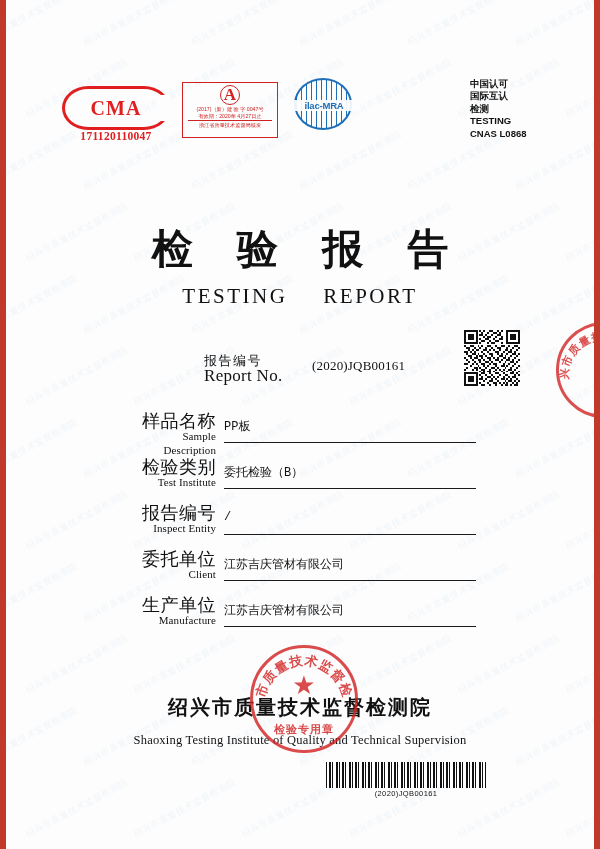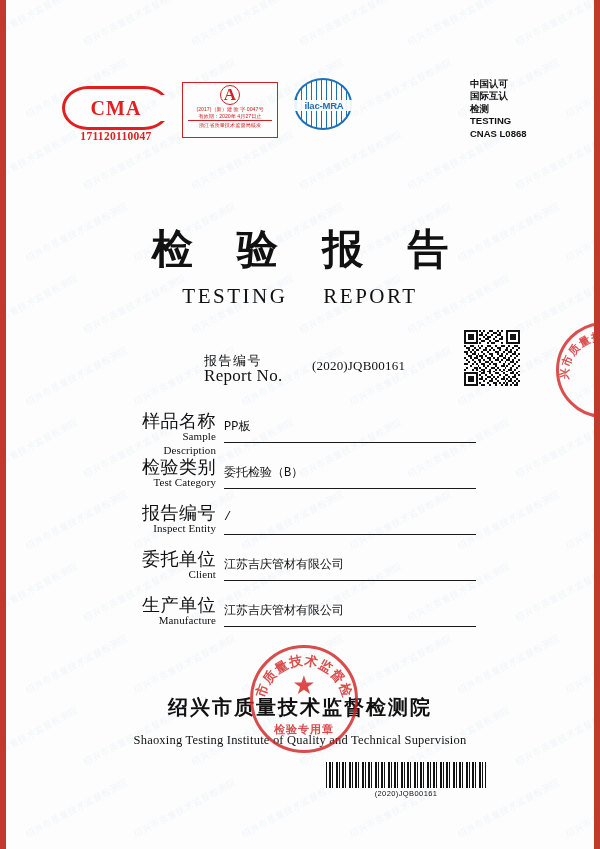--- a/index.html
+++ b/index.html
@@ -822,21 +822,21 @@
           <span class="cn">样品名称</span>
           <span class="en">Sample Description</span>
         </div>
         <div class="field-value">PP板</div>
         <div class="field-underline"></div>
       </div>
 
       <div class="field-row">
         <div class="field-label">
           <span class="cn">检验类别</span>
-          <span class="en">Test Category</span>
+          <span class="en">Test Institute</span>
         </div>
         <div class="field-value">委托检验（B）</div>
         <div class="field-underline"></div>
       </div>
 
       <div class="field-row">
         <div class="field-label">
           <span class="cn">报告编号</span>
           <span class="en">Inspect Entity</span>
         </div>

